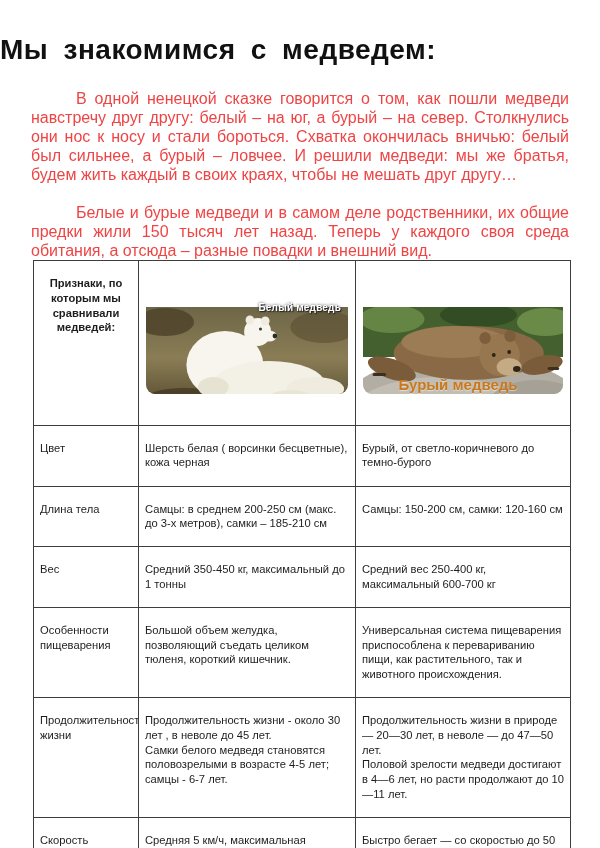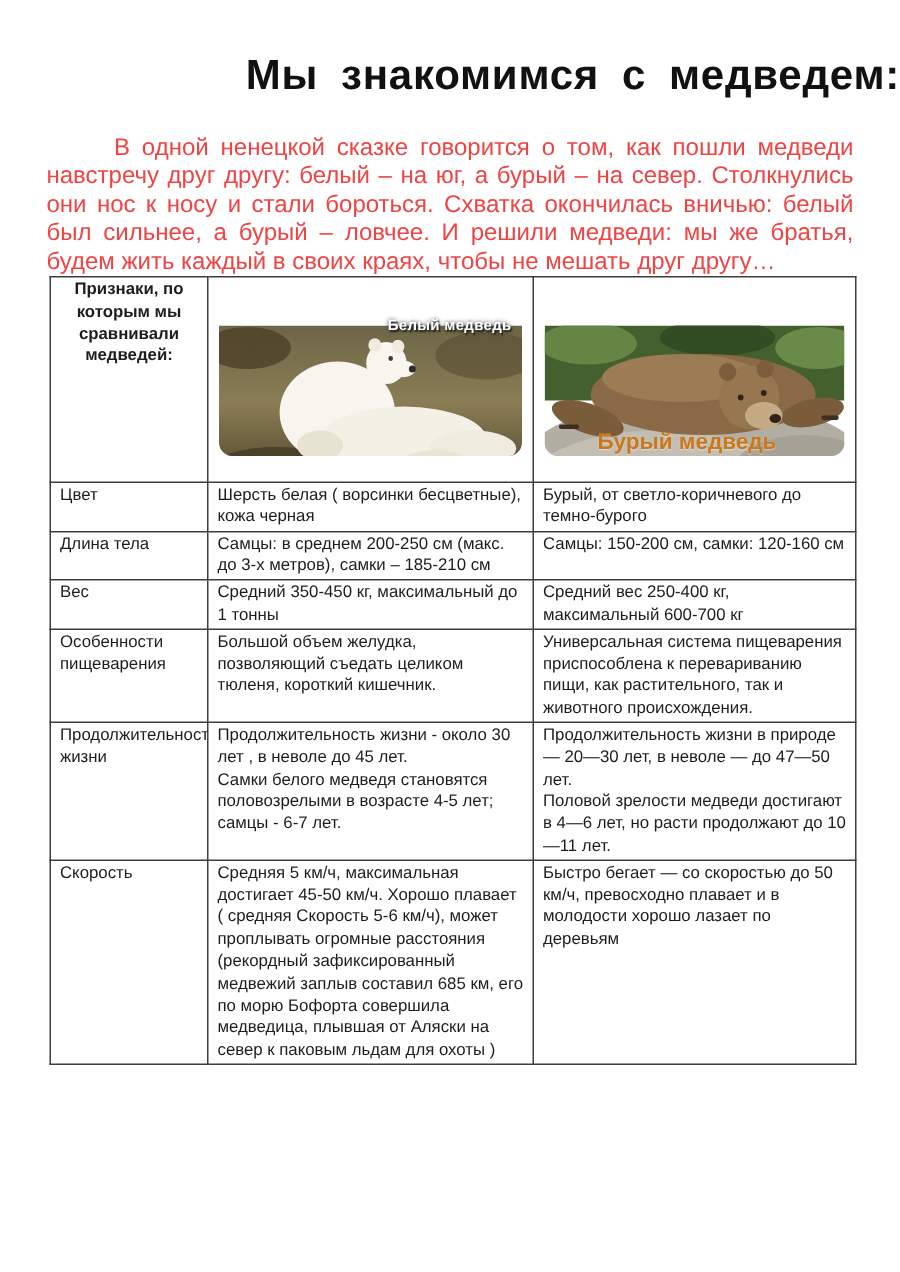--- a/index.html
+++ b/index.html
@@ -1,38 +1,38 @@
 <!DOCTYPE html>
 <html lang="ru"><head>
 <meta charset="utf-8">
 <style>
   html,body{margin:0;padding:0;background:#fff;}
   .page{
     width:600px;height:848px;background:#ffffff;position:relative;
     font-family:"Liberation Sans","DejaVu Sans",sans-serif;color:#1d1d1d;overflow:hidden;
   }
   .title{
-    margin:34px 0 0 0;text-align:right;font-size:28px;font-weight:800;
+    margin:34px 0 0 0;text-align:left;font-size:28px;font-weight:800;
     letter-spacing:.5px;word-spacing:7px;color:#111;
   }
   .para{
     margin:0 31px;font-size:16px;line-height:19px;text-align:justify;
     text-indent:45px;color:#ef4444;
   }
   .para.first{margin-top:23px;}
   .para.second{margin-top:19px;}
   .caption{
     margin:4px 31px 2px 0;text-align:right;font-size:11px;color:#2a2a2a;
   }
   table.bears{
     border-collapse:collapse;table-layout:fixed;margin-left:33px;width:537px;
   }
   table.bears td{
     border:1px solid #3d3d3d;vertical-align:top;
-    font-size:11.2px;line-height:14.8px;padding:1px 6px;white-space:pre-line;
+    font-size:11.2px;line-height:14.8px;padding:15px 6px;white-space:pre-line;
     overflow:hidden;
   }
   td.criteria-cell{
     font-weight:bold;text-align:center;vertical-align:middle;
     line-height:18px;font-size:11.6px;padding:0 7px;
   }
   td.photo-cell{padding:2px;}
   .photo{
     position:relative;border-radius:9px;overflow:hidden;height:102px;margin:1px;
   }
@@ -52,20 +52,21 @@
   .rh4 td{height:58px}.rh5 td{height:67px}.rh6 td{height:15px}.rh7 td{height:96px}
 </style>
 </head>
 <body>
 
 <div class="page">
 
   <h1 class="title">Мы  знакомимся  с  медведем:</h1>
 
   <p class="para first">В одной ненецкой сказке говорится о том, как пошли медведи навстречу друг другу: белый – на юг, а бурый – на север. Столкнулись они нос к носу и стали бороться. Схватка окончилась вничью: белый был сильнее, а бурый – ловчее. И решили медведи: мы же братья, будем жить каждый в своих краях, чтобы не мешать друг другу…</p>
+  <p class="para second">Белые и бурые медведи и в самом деле родственники, их общие предки жили 150 тысяч лет назад. Теперь у каждого своя среда обитания, а отсюда – разные повадки и внешний вид.</p>
 
 
   <table class="bears">
     <colgroup>
         <col style="width:105px">
         <col style="width:217px">
         <col style="width:215px">
       </colgroup>
 
     <tbody>

